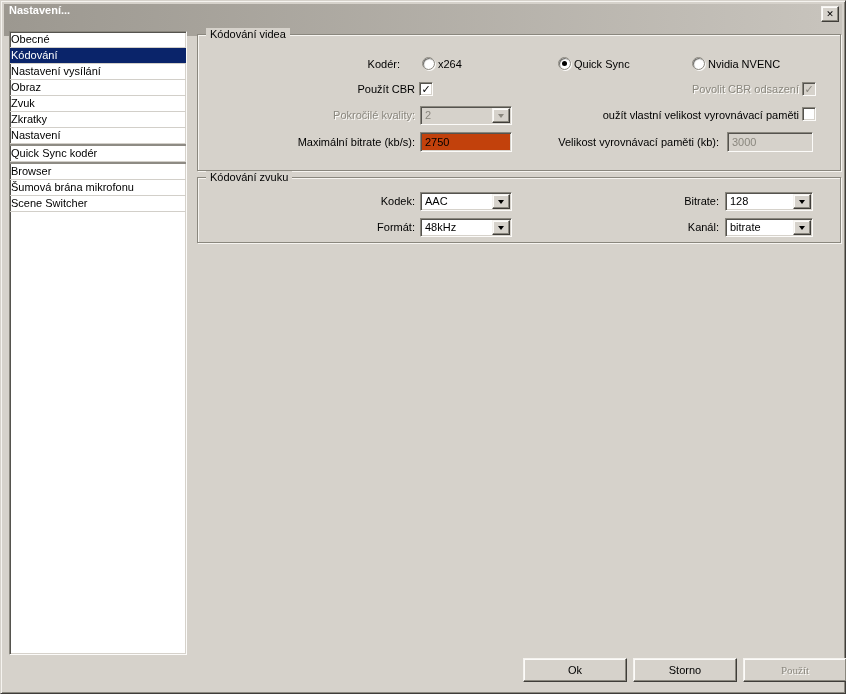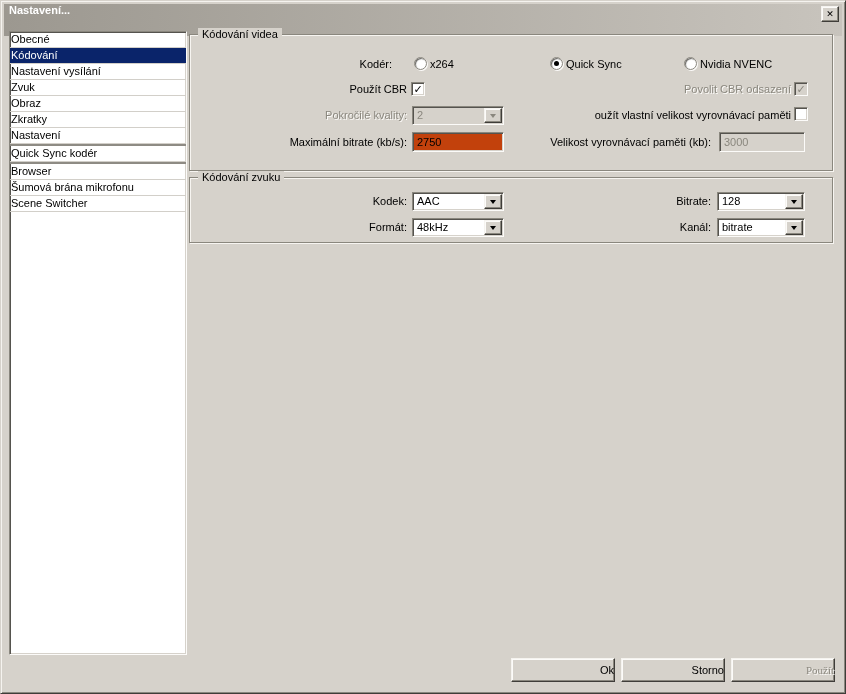--- a/index.html
+++ b/index.html
@@ -36,21 +36,21 @@
     overflow:hidden;
   }
   .list-item{
     height:15px;line-height:15px;padding-left:1px;
     border-bottom:1px solid #d2cfc9;white-space:nowrap;cursor:default;
   }
   .list-item.selected{background:#0a246a;color:#ffffff;}
   .list-item.section-start{border-top:2px solid #8e8b84;}
   
   .groupbox{
-    position:absolute;left:188px;width:642px;
+    position:absolute;left:196px;width:642px;
     border:1px solid #8a877e;
     box-shadow:1px 1px 0 #f7f5f1, inset 1px 1px 0 #f7f5f1;
   }
   .groupbox .gtitle{
     position:absolute;top:-7px;left:8px;background:#d6d2cb;padding:0 4px;line-height:13px;
   }
   .lbl{position:absolute;white-space:nowrap;line-height:14px;}
   .lbl.disabled{color:#8a877e;text-shadow:1px 1px 0 #fcfbf9;}
   
   .radio{
@@ -98,42 +98,42 @@
   }
   .combo .tri{
     width:0;height:0;border:3px solid transparent;border-top:4px solid #000;margin-top:4px;
   }
   .combo.disabled .tri{border-top-color:#8a877e;}
   
   .btn{
     position:absolute;width:102px;height:22px;top:657px;background:#d6d2cb;
     border:1px solid;border-color:#f5f3ef #3f3d39 #3f3d39 #f5f3ef;
     box-shadow:inset -1px -1px 0 #8a877e, inset 1px 1px 0 #fcfbf9;
-    display:flex;align-items:center;justify-content:flex-end;cursor:default;
+    display:flex;align-items:center;justify-content:center;cursor:default;margin-left:12px;
   }
   .btn.disabled{color:#8a877e;text-shadow:1px 1px 0 #fcfbf9;font-family:Liberation Serif, serif;}
 </style>
 </head>
 <body>
 
 <div class="window">
 
   <div class="titlebar">
     <span class="title">Nastavení...</span>
     <div class="close-btn">
       <span>✕</span>
     </div>
   </div>
 
   <div class="listbox">
     <div class="list-item">Obecné</div>
     <div class="list-item selected">Kódování</div>
     <div class="list-item">Nastavení vysílání</div>
+    <div class="list-item">Obraz</div>
     <div class="list-item">Zvuk</div>
-    <div class="list-item">Obraz</div>
     <div class="list-item">Zkratky</div>
     <div class="list-item">Nastavení</div>
     <div class="list-item section-start">Quick Sync kodér</div>
     <div class="list-item section-start">Browser</div>
     <div class="list-item">Šumová brána mikrofonu</div>
     <div class="list-item">Scene Switcher</div>
   </div>
 
   <div class="groupbox" style="top:33px;height:135px;">
     <span class="gtitle">Kódování videa</span>

